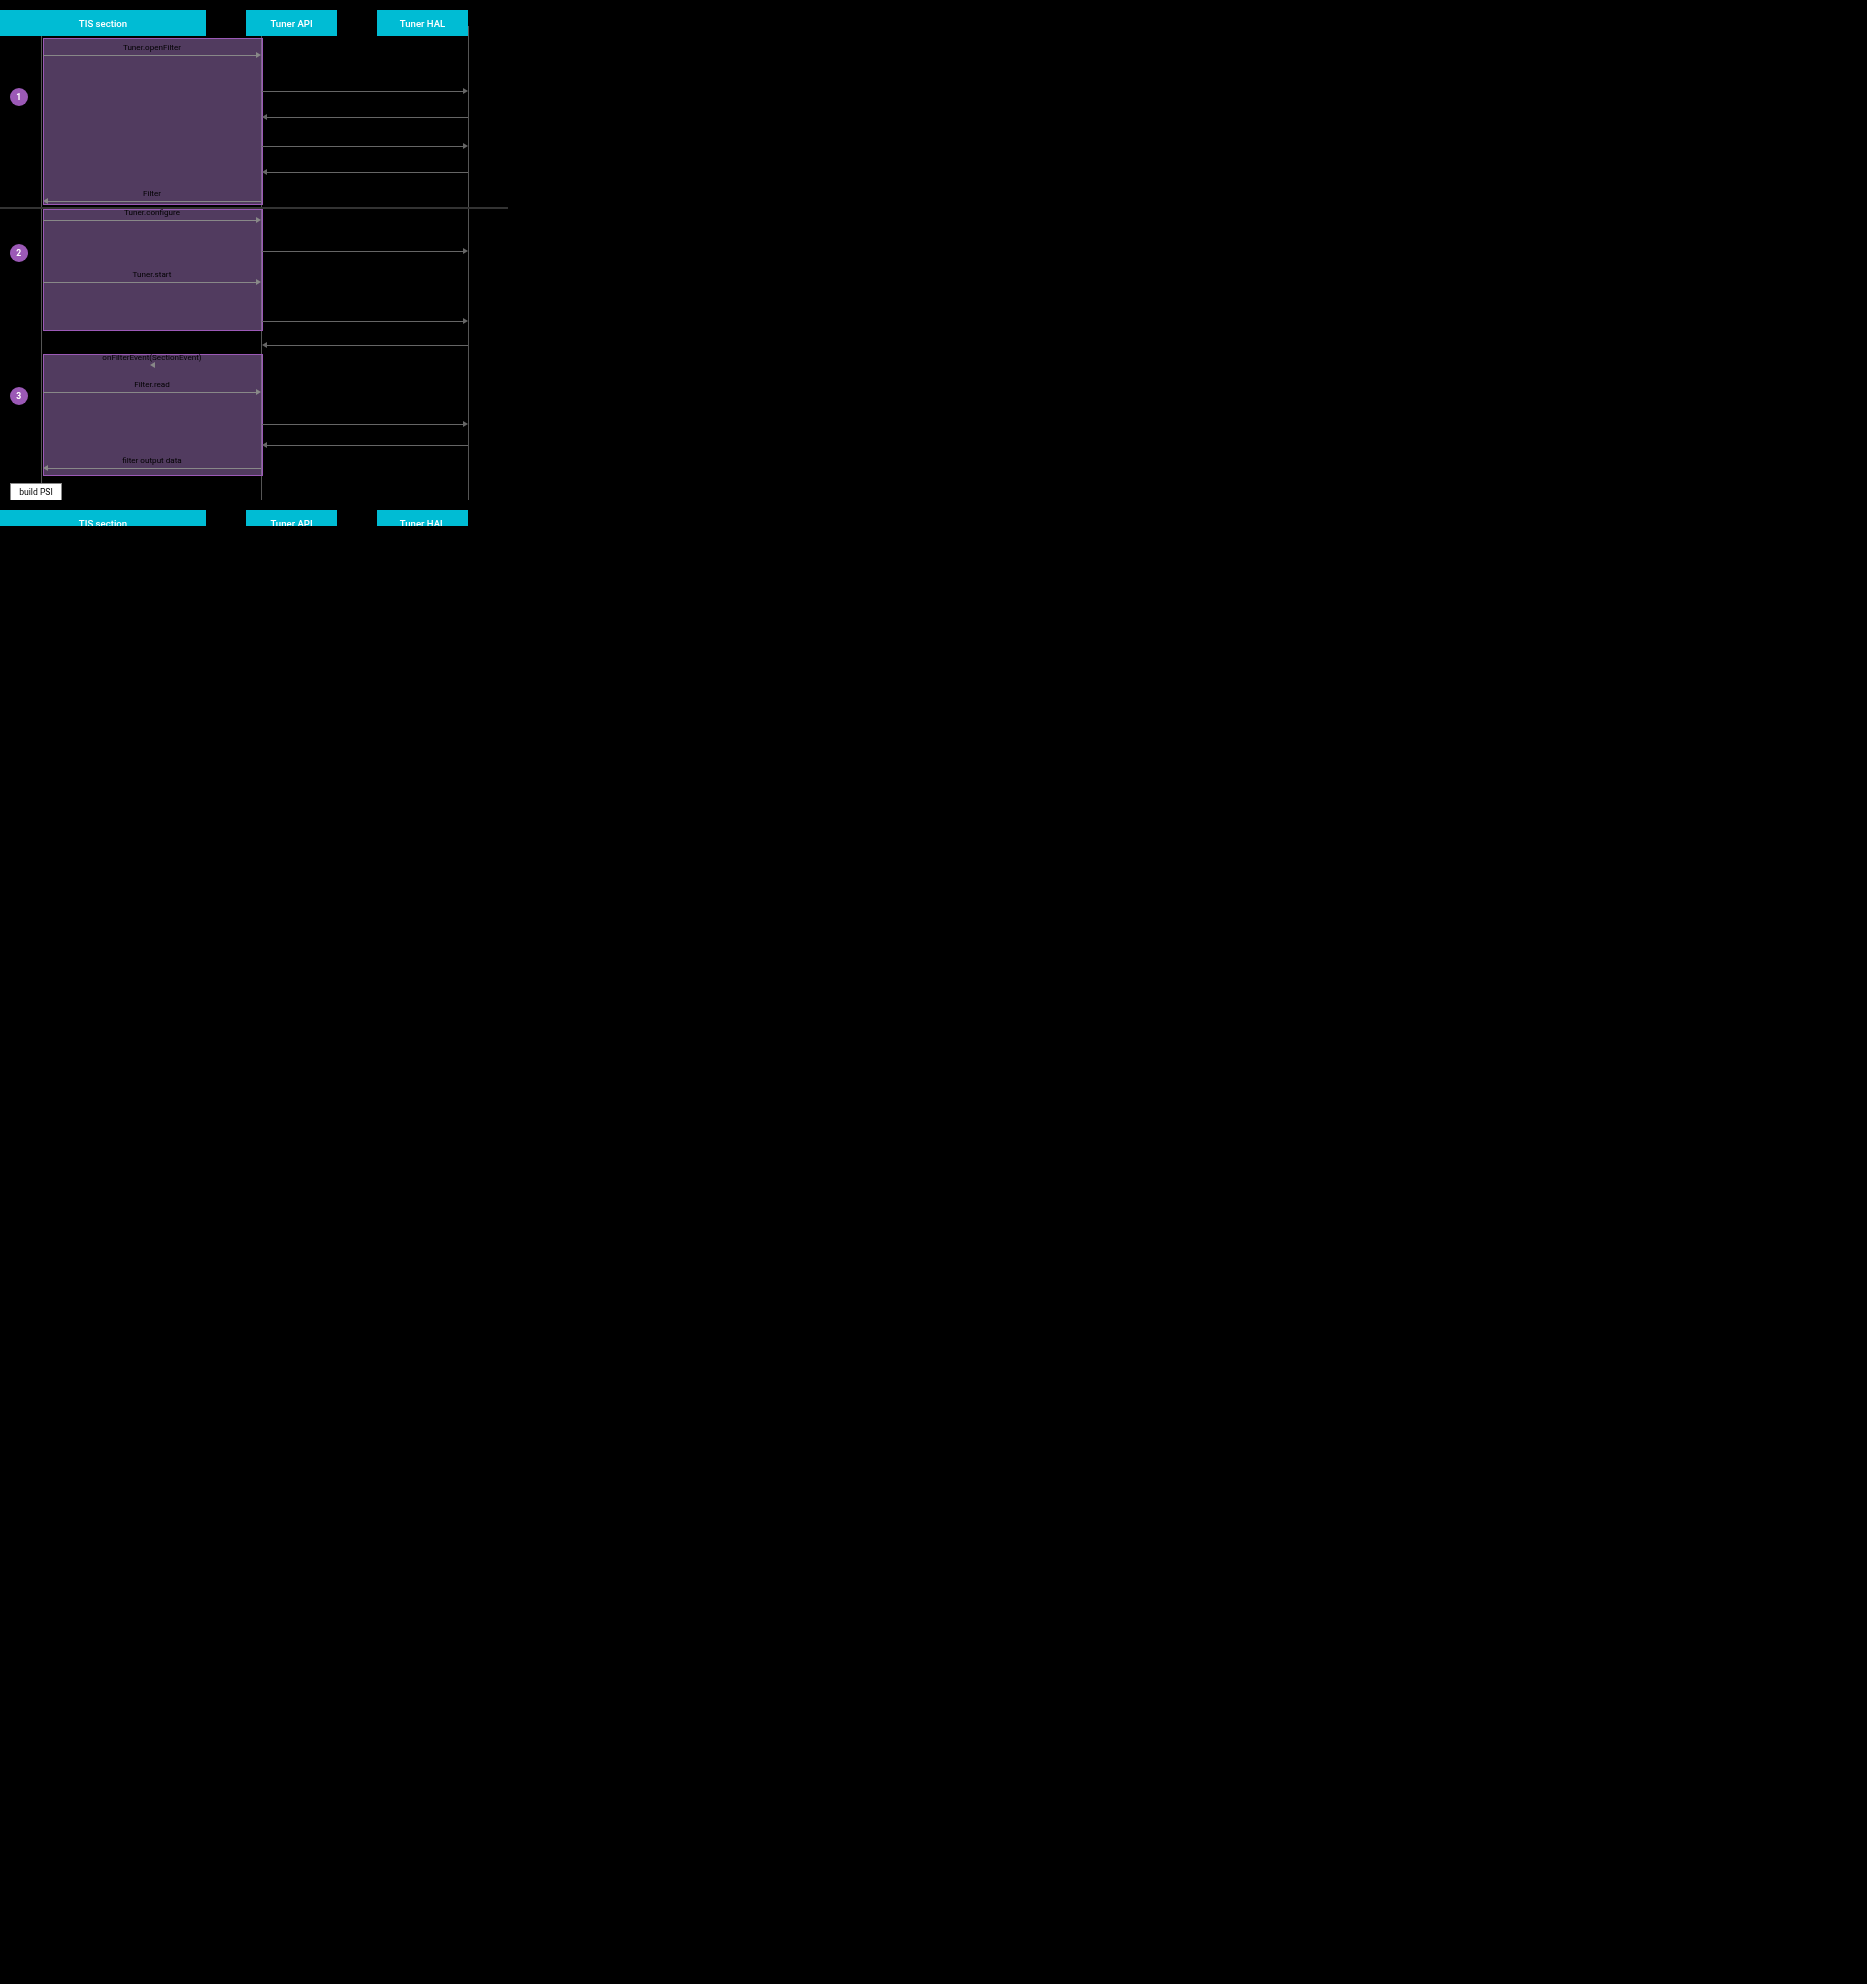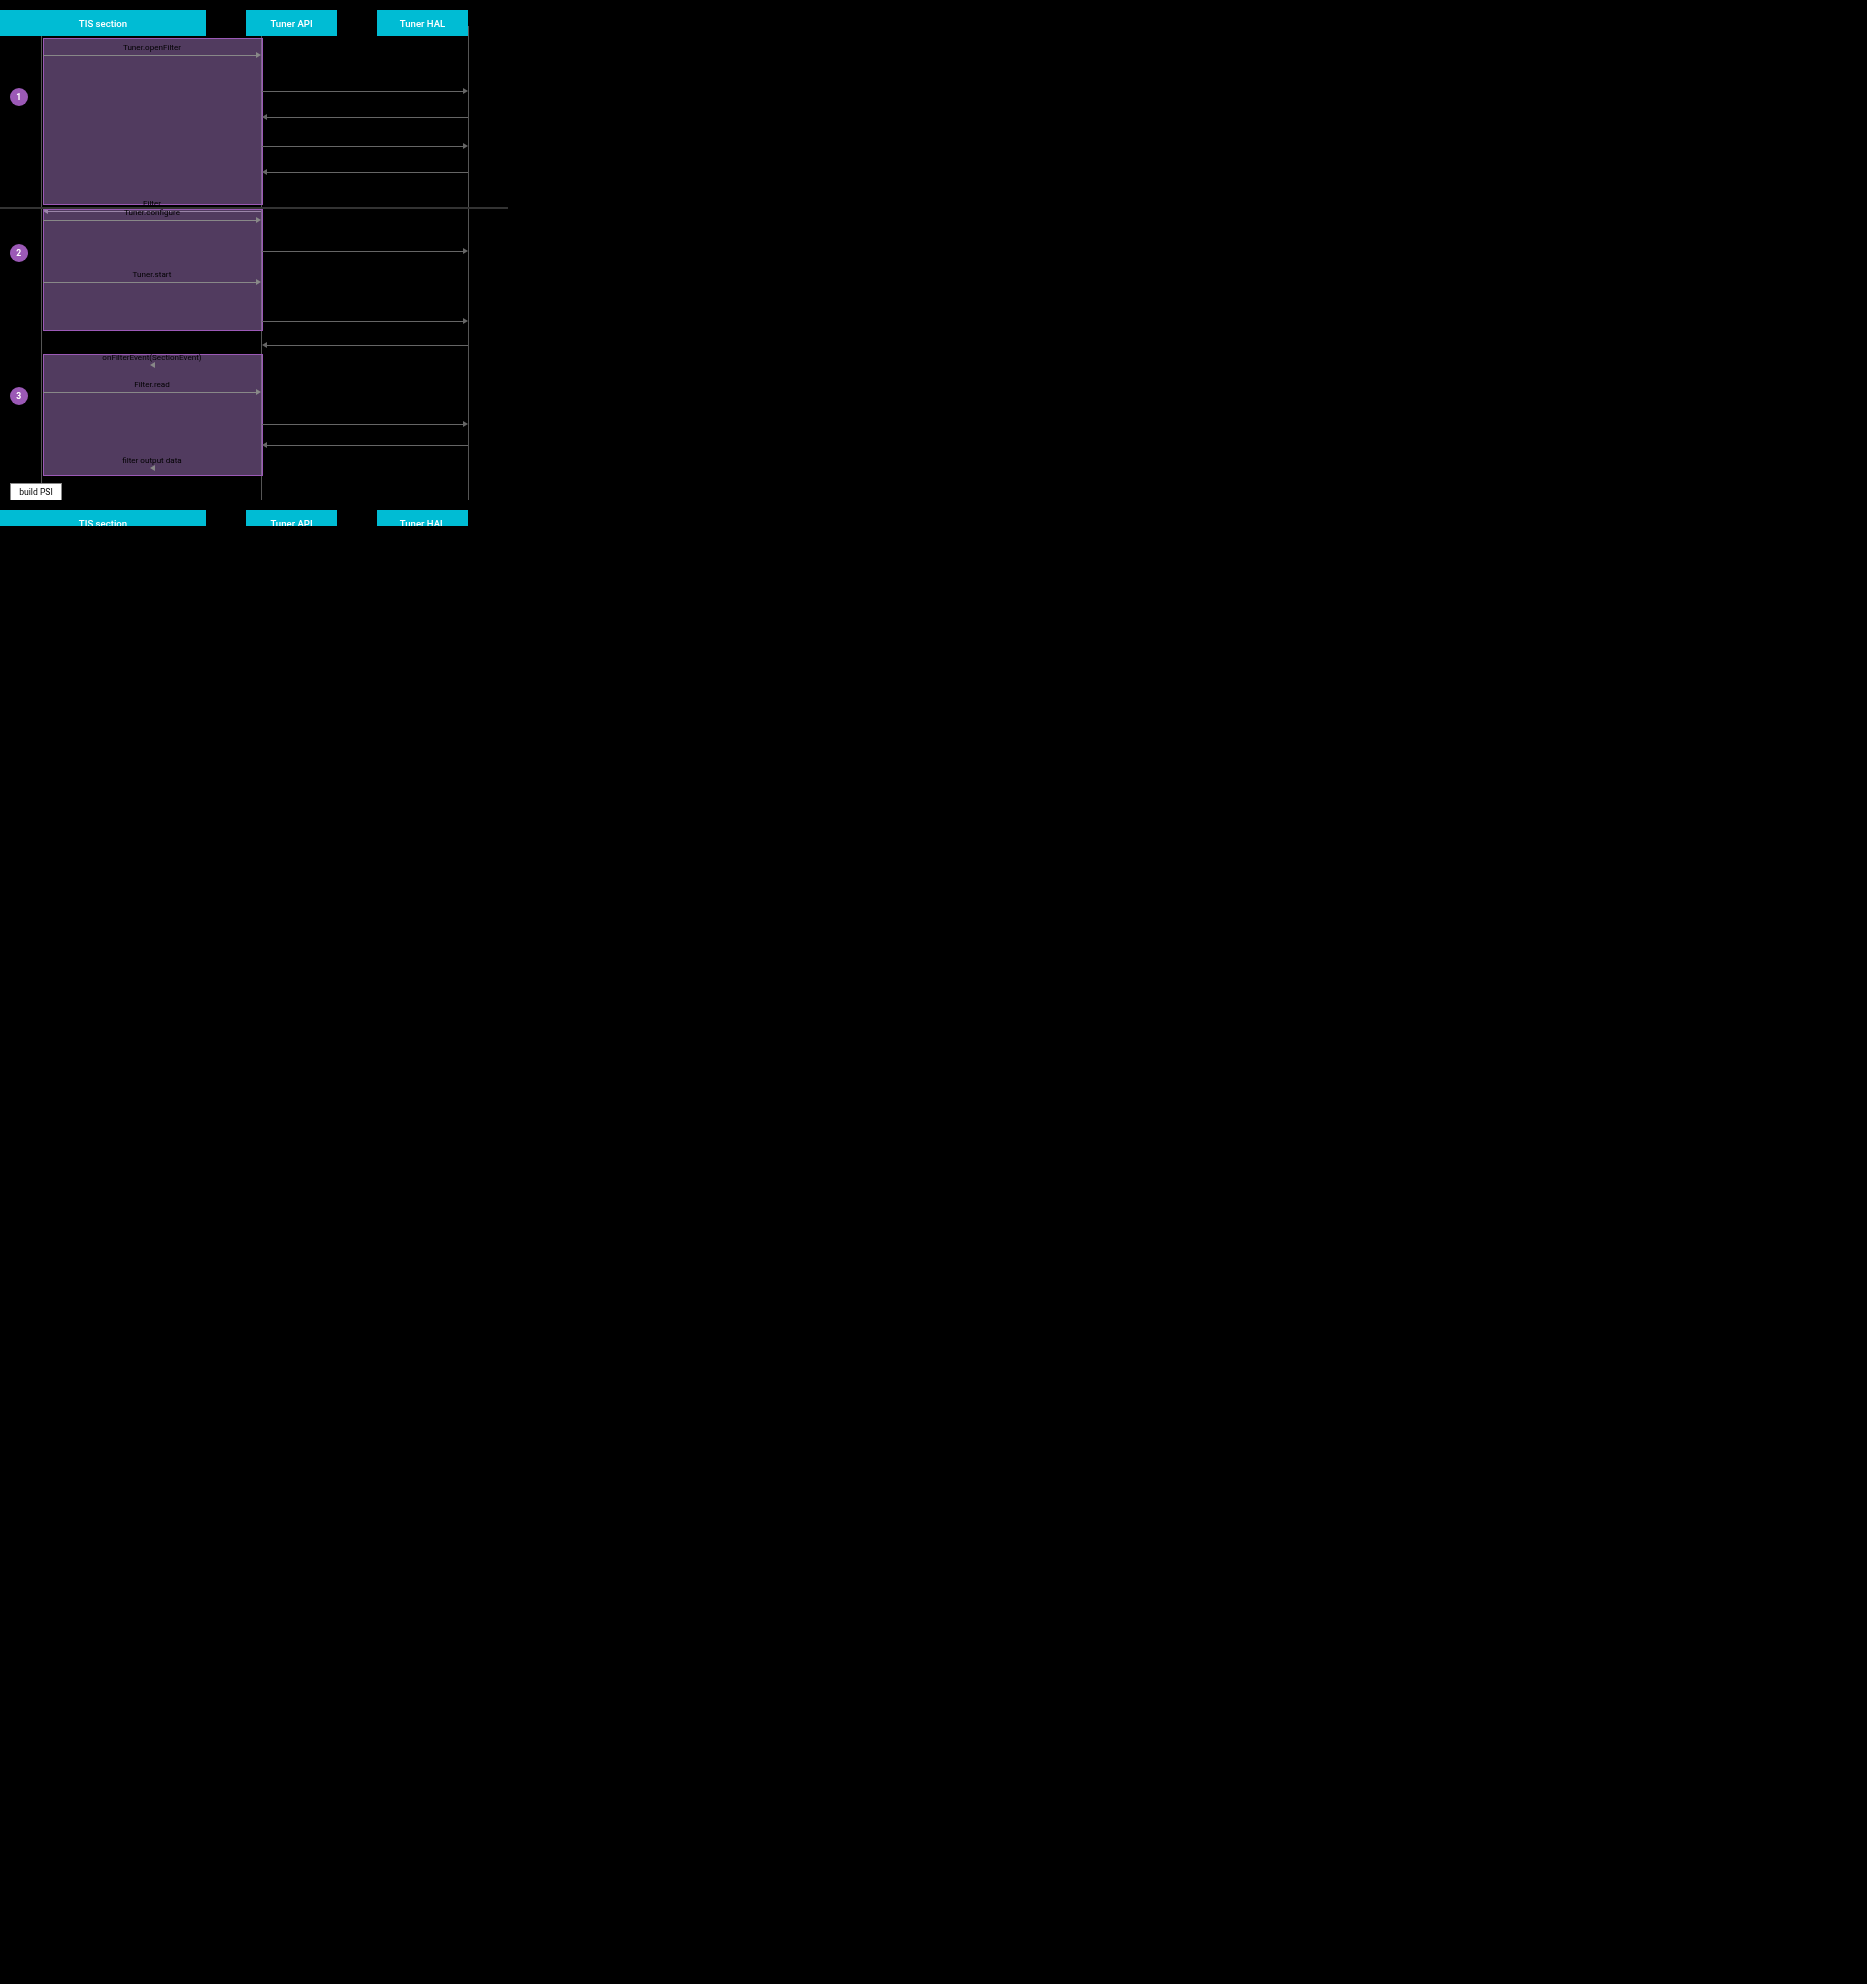--- a/index.html
+++ b/index.html
@@ -143,21 +143,21 @@
     <div style="position:absolute; left:262px; top:117px; width:206px; display:flex; align-items:center;">
       <div style="flex:1; height:1px; background:#666;"></div>
       <div style="width:0;height:0;border-top:3.3px solid transparent;border-bottom:3.3px solid transparent;border-left:5.7px solid #666;"></div>
     </div>
 
     <div style="position:absolute; left:262px; top:143px; width:206px; display:flex; align-items:center;">
       <div style="width:0;height:0;border-top:3.3px solid transparent;border-bottom:3.3px solid transparent;border-right:5.7px solid #666;"></div>
       <div style="flex:1; height:1px; background:#666;"></div>
     </div>
 
-    <div style="position:absolute; left:43px; top:182px; width:218px; display:flex; align-items:center;">
+    <div style="position:absolute; left:43px; top:172px; width:218px; display:flex; align-items:center;">
       <div style="width:0;height:0;border-top:3.3px solid transparent;border-bottom:3.3px solid transparent;border-right:5.7px solid #888;"></div>
       <div style="flex:1; height:1px; background:#888;"></div>
       <span style="position:absolute; top:-10.5px; left:50%; transform:translateX(-50%); color:#000; font-size:8.1px; white-space:nowrap;">Filter</span>
     </div>
 
     <div class="thick-line" style="left:0; right:0; top:181px; width:100%;"></div>
 
     <div class="section-box" style="left:43px; top:183px; width:220px; height:122px;"></div>
 
     <div class="step-circle" style="left:9.6px; top:218px;">
@@ -212,21 +212,21 @@
     <div style="position:absolute; left:262px; top:395px; width:206px; display:flex; align-items:center;">
       <div style="flex:1; height:1px; background:#666;"></div>
       <div style="width:0;height:0;border-top:3.3px solid transparent;border-bottom:3.3px solid transparent;border-left:5.7px solid #666;"></div>
     </div>
 
     <div style="position:absolute; left:262px; top:416px; width:206px; display:flex; align-items:center;">
       <div style="width:0;height:0;border-top:3.3px solid transparent;border-bottom:3.3px solid transparent;border-right:5.7px solid #666;"></div>
       <div style="flex:1; height:1px; background:#666;"></div>
     </div>
 
-    <div style="position:absolute; left:43px; top:439px; width:218px; display:flex; align-items:center;flex-direction:column;">
+    <div style="position:absolute; left:43px; top:439px; width:218px; display:flex; align-items:center;">
       <div style="width:0;height:0;border-top:3.3px solid transparent;border-bottom:3.3px solid transparent;border-right:5.7px solid #888;"></div>
       <div style="flex:1; height:1px; background:#888;"></div>
       <span style="position:absolute; top:-10.5px; left:50%; transform:translateX(-50%); color:#000; font-size:8.1px; white-space:nowrap;">filter output data</span>
     </div>
 
     <div class="build-psi-box" style="left:9.6px; top:457px;">
       <span>build PSI</span>
     </div>
 
   </div>

